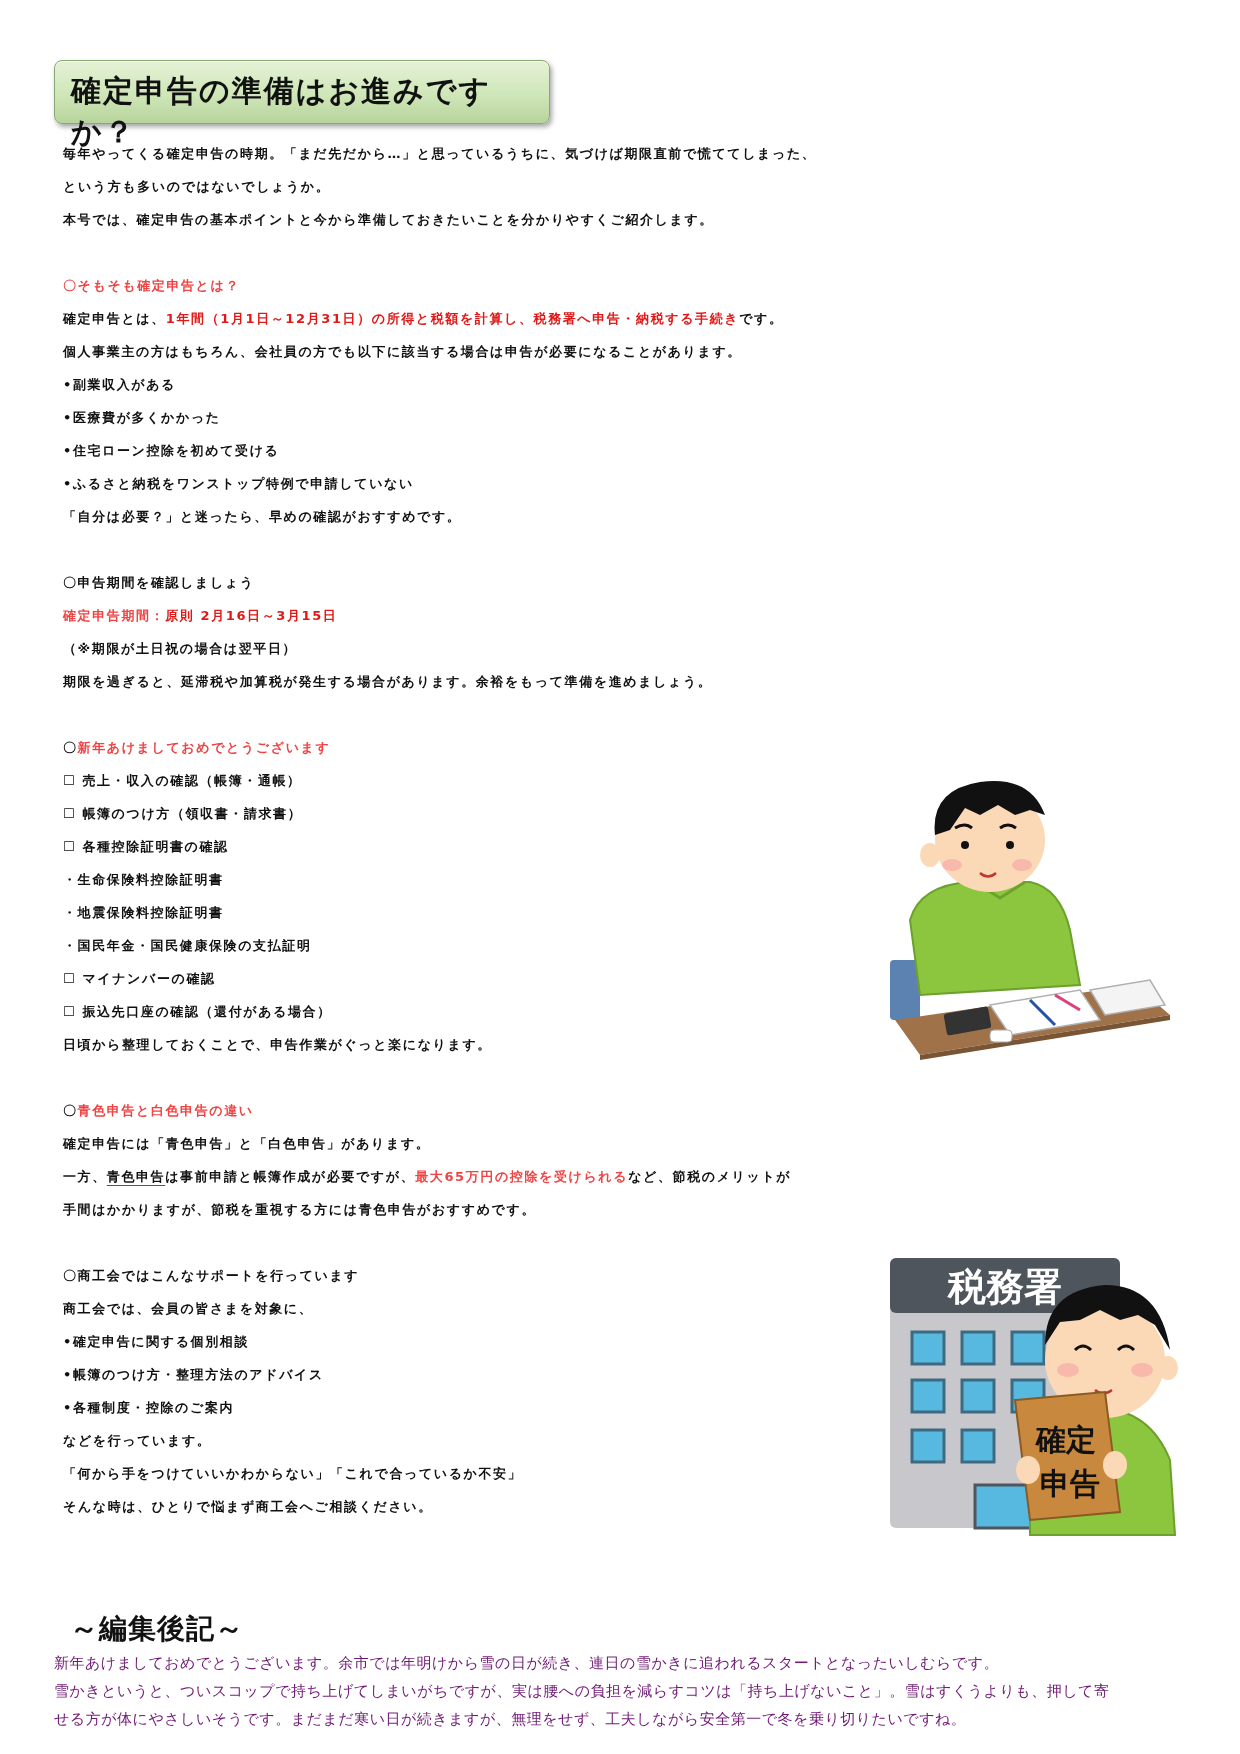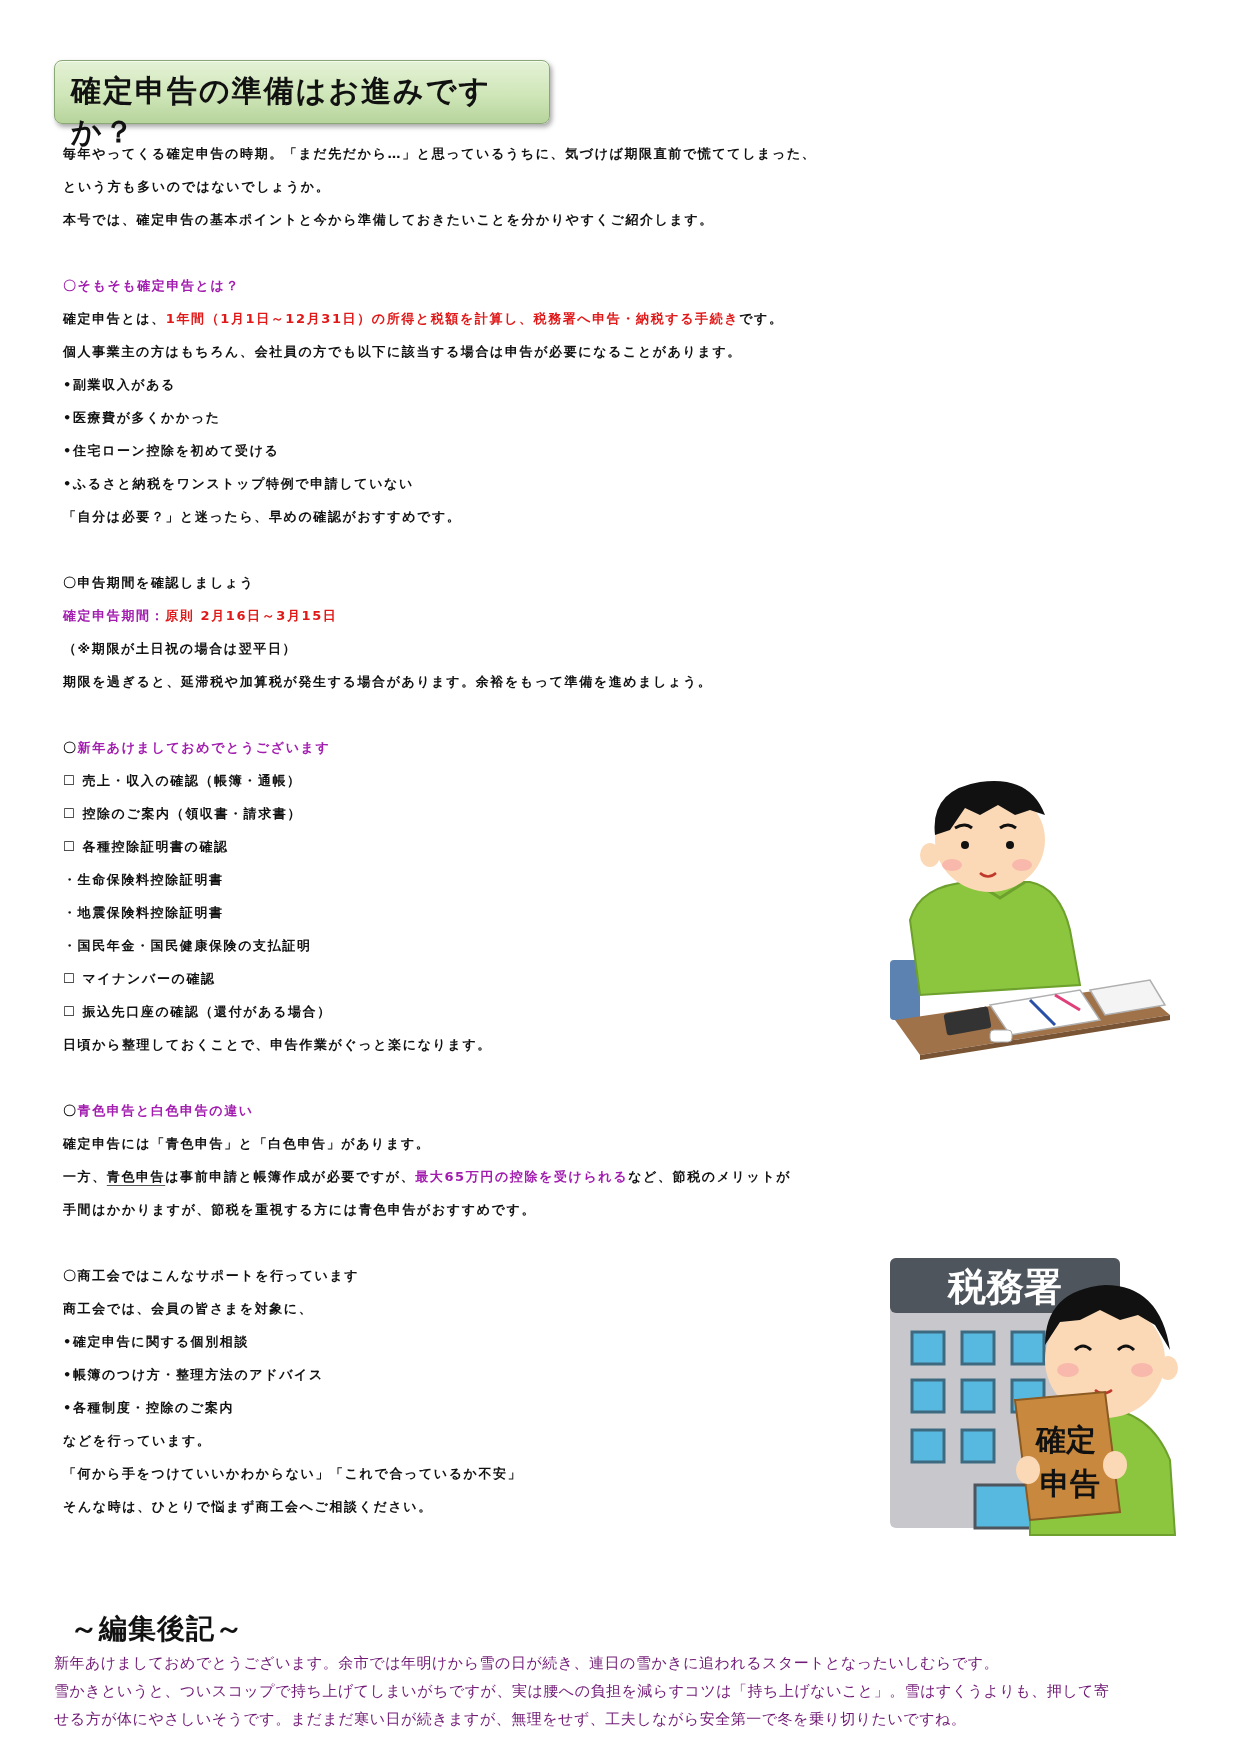--- a/index.html
+++ b/index.html
@@ -7,21 +7,21 @@
          font-family: "DejaVu Sans", "Liberation Sans", sans-serif; color: #111; }
   .title-box { position: absolute; left: 54px; top: 60px; width: 494px; height: 62px;
     border-radius: 8px; border: 1px solid #8aa876;
     background: linear-gradient(180deg, #e4f2d6 0%, #cfe6b8 55%, #b7d49c 100%);
     box-shadow: 2px 3px 5px rgba(0,0,0,0.35), inset 0 1px 0 #f4fbef; }
   .title-box span { position: absolute; left: 16px; top: 10px; font-size: 30px; font-weight: bold;
     letter-spacing: 2px; color: #111; font-family: Liberation Mono, monospace; }
   .content { position: absolute; left: 63px; top: 137px; width: 1110px; }
   .line { font-size: 13px; font-weight: bold; height: 33px; line-height: 33px; white-space: nowrap; letter-spacing: 1.6px; }
   .blank { height: 33px; }
-  .red { color: #a21caf; }
+  .red { color: #ef4444; }
   .u-red { color: #e01818; text-decoration-color: #e01818; text-underline-offset: 4px; }
   .u-dark { text-decoration: underline; text-decoration-color: #555; text-underline-offset: 4px; }
   .postscript-title { position: absolute; left: 70px; top: 1610px; font-size: 28px; font-weight: bold;
     font-family: "DejaVu Serif", "Liberation Serif", serif; letter-spacing: 1px; }
   .postscript { position: absolute; left: 54px; top: 1649px; width: 1140px; font-size: 15px; line-height: 28px;
     letter-spacing: 0.5px; color: #701a75; }
   .postscript div { white-space: nowrap; }
   .illus { position: absolute; }
 </style>
 </head>
@@ -54,21 +54,21 @@
     <span class="red">確定申告期間：</span><span class="u-red">原則 2月16日～3月15日</span>
   </div>
   <div class="line">（※期限が土日祝の場合は翌平日）</div>
   <div class="line">期限を過ぎると、延滞税や加算税が発生する場合があります。余裕をもって準備を進めましょう。</div>
   <div class="blank"></div>
 
   <div class="line">
     <span>〇</span><span class="red">新年あけましておめでとうございます</span>
   </div>
   <div class="line">☐ 売上・収入の確認（帳簿・通帳）</div>
-  <div class="line">☐ 控除のご案内（領収書・請求書）</div>
+  <div class="line">☐ 帳簿のつけ方（領収書・請求書）</div>
   <div class="line">☐ 各種控除証明書の確認</div>
   <div class="line">・生命保険料控除証明書</div>
   <div class="line">・地震保険料控除証明書</div>
   <div class="line">・国民年金・国民健康保険の支払証明</div>
   <div class="line">☐ マイナンバーの確認</div>
   <div class="line">☐ 振込先口座の確認（還付がある場合）</div>
   <div class="line">日頃から整理しておくことで、申告作業がぐっと楽になります。</div>
   <div class="blank"></div>
 
   <div class="line">

